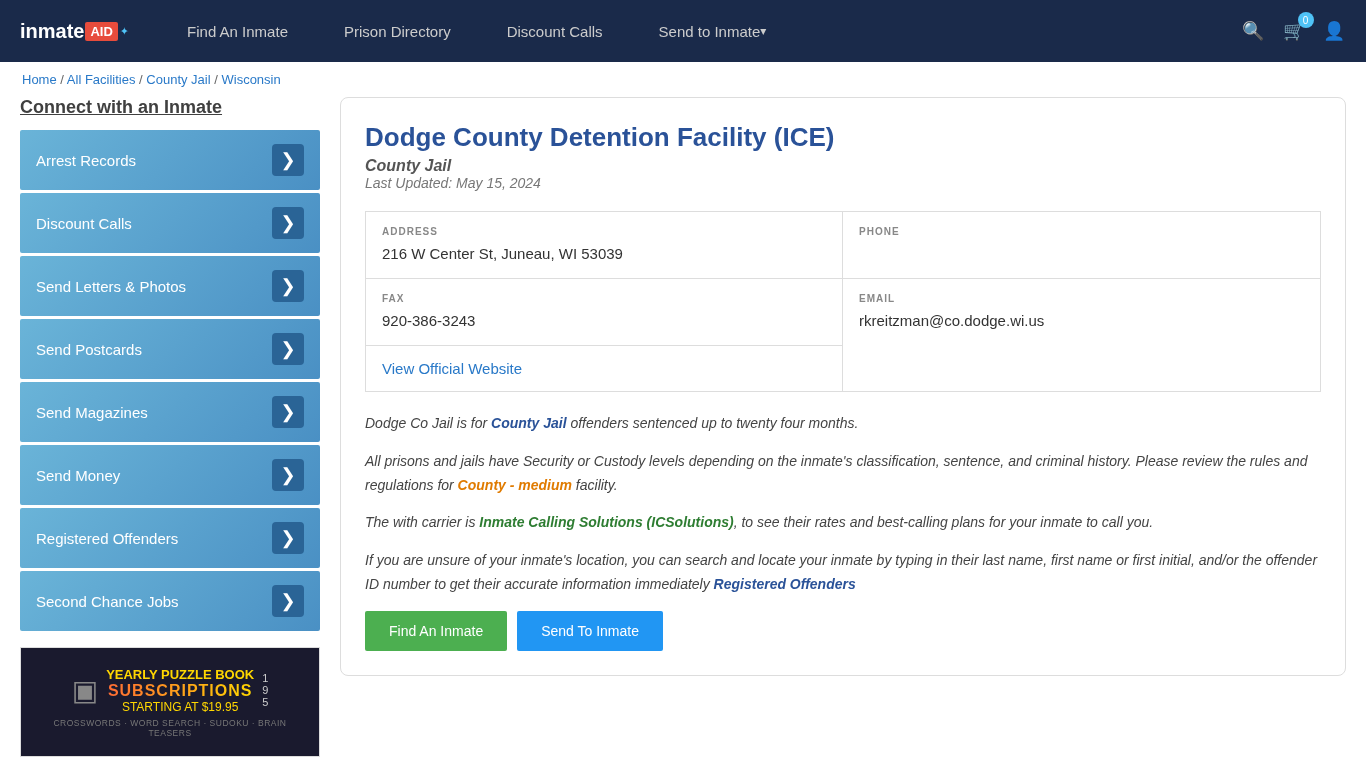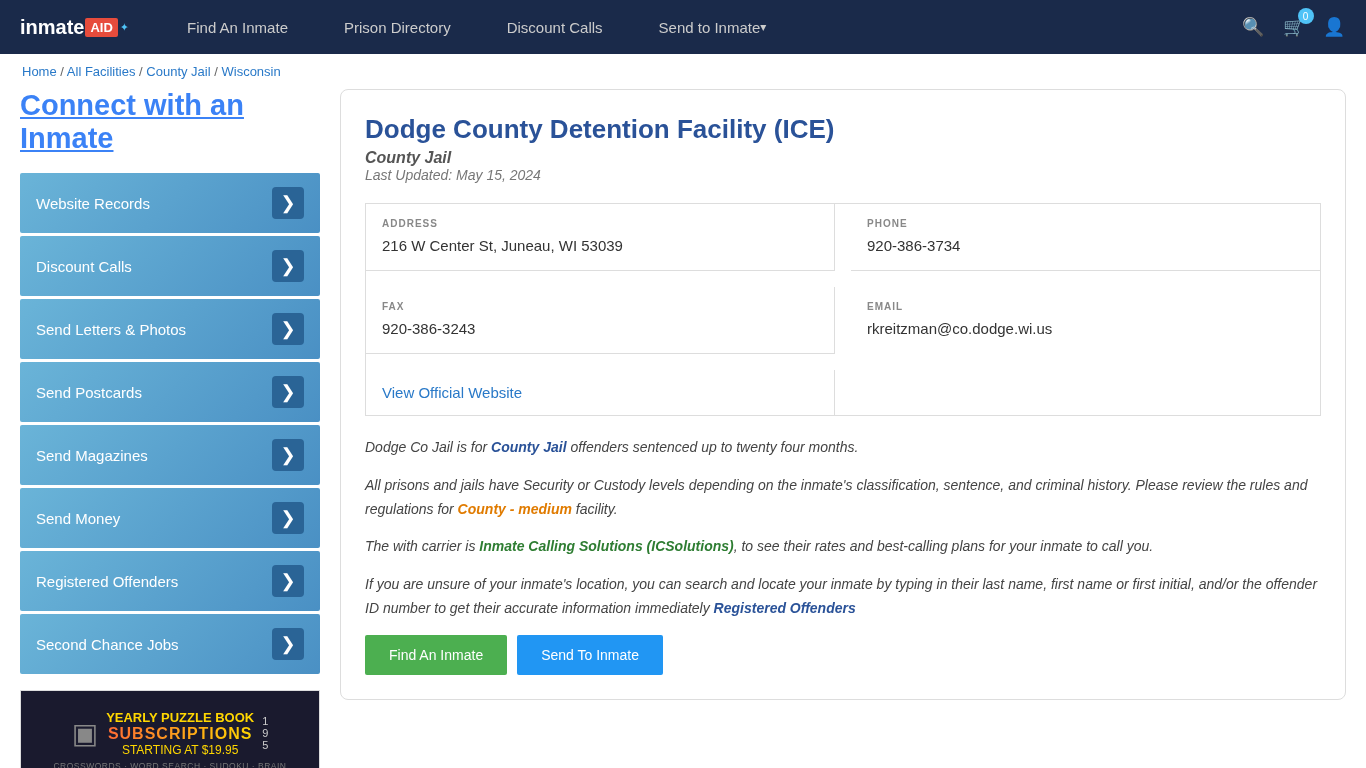--- a/index.html
+++ b/index.html
@@ -4,21 +4,21 @@
   <style>
     * { margin: 0; padding: 0; box-sizing: border-box; }
     body { font-family: Arial, sans-serif; font-size: 14px; color: #333; background: #fff; }
 
     
     .header {
       background: #1a2a4a;
       display: flex;
       align-items: center;
       padding: 0 20px;
-      height: 54px;
+      height: 62px;
     }
     .logo-area {
       display: flex;
       align-items: center;
       margin-right: 30px;
     }
     nav { display: flex; align-items: center; flex: 1; }
     .nav-item {
       color: #ccc;
       font-size: 15px;
@@ -70,25 +70,25 @@
     .main-container {
       display: flex;
       padding: 0 20px 20px;
       gap: 20px;
       max-width: 1366px;
     }
 
     
     .sidebar { width: 300px; flex-shrink: 0; }
     .sidebar-title {
-      font-size: 29px;
+      font-size: 18px;
       font-weight: bold;
       text-decoration: underline;
-      margin-bottom: 18px;
-      color: #3b82f6;
+      margin-bottom: 12px;
+      color: #404040;
     }
     .sidebar-menu { display: flex; flex-direction: column; gap: 3px; }
     .sidebar-item {
       background: linear-gradient(135deg, #6ab4d8, #4a90c4);
       color: #fff;
       font-size: 15px;
       padding: 14px 16px;
       display: flex;
       align-items: center;
       justify-content: space-between;
@@ -147,21 +147,21 @@
     .facility-updated {
       font-size: 14px;
       font-style: italic;
       color: #777;
       margin-bottom: 20px;
     }
 
     .info-grid {
       display: grid;
       grid-template-columns: 1fr 1fr;
-      gap: 16px;
+      gap: 0;
       border: 1px solid #ddd;
       margin-bottom: 20px;
     }
     .info-cell {
       padding: 14px 16px;
       border-bottom: 1px solid #ddd;
       border-right: 1px solid #ddd;
     }
     .info-cell:nth-child(even) { border-right: none; }
     .info-cell:nth-last-child(-n+2) { border-bottom: none; }
@@ -252,21 +252,21 @@
   <span> / </span>
   <a href="#">Wisconsin</a>
 </div>
 
 <div class="main-container">
 
   <aside class="sidebar">
     <div class="sidebar-title">Connect with an Inmate</div>
     <div class="sidebar-menu">
       <div class="sidebar-item">
-        <span>Website Records</span>
+        <span>Arrest Records</span>
         <div class="sidebar-arrow">❯</div>
       </div>
       <div class="sidebar-item">
         <span>Discount Calls</span>
         <div class="sidebar-arrow">❯</div>
       </div>
       <div class="sidebar-item">
         <span>Send Letters &amp; Photos</span>
         <div class="sidebar-arrow">❯</div>
       </div>
@@ -321,21 +321,20 @@
       <div class="info-grid">
 
         <div class="info-cell">
           <div class="info-label">ADDRESS</div>
           <div class="info-value">216 W Center St, Juneau, WI 53039</div>
         </div>
 
 
         <div class="info-cell">
           <div class="info-label">PHONE</div>
-          <div class="info-value">920-386-3734</div>
         </div>
 
         <div class="info-cell">
           <div class="info-label">FAX</div>
           <div class="info-value">920-386-3243</div>
         </div>
 
         <div class="info-cell">
           <div class="info-label">EMAIL</div>
           <div class="info-value">rkreitzman@co.dodge.wi.us</div>

